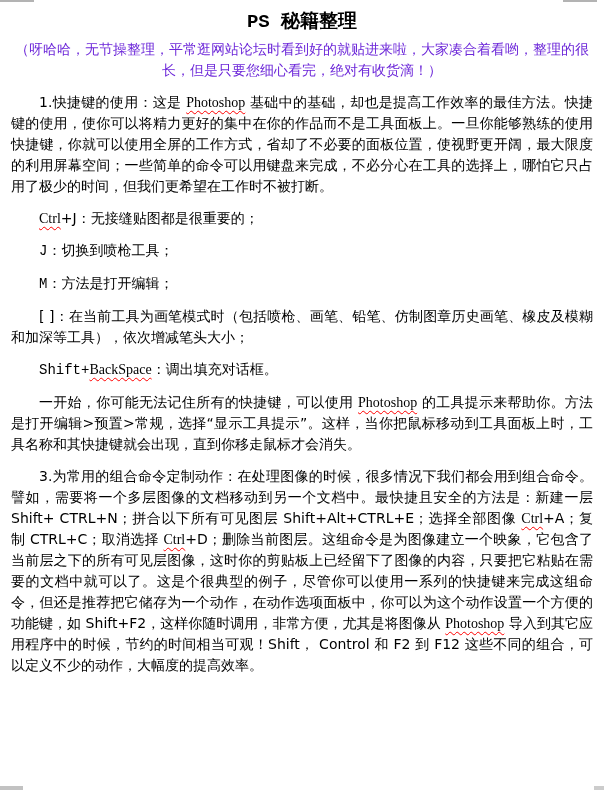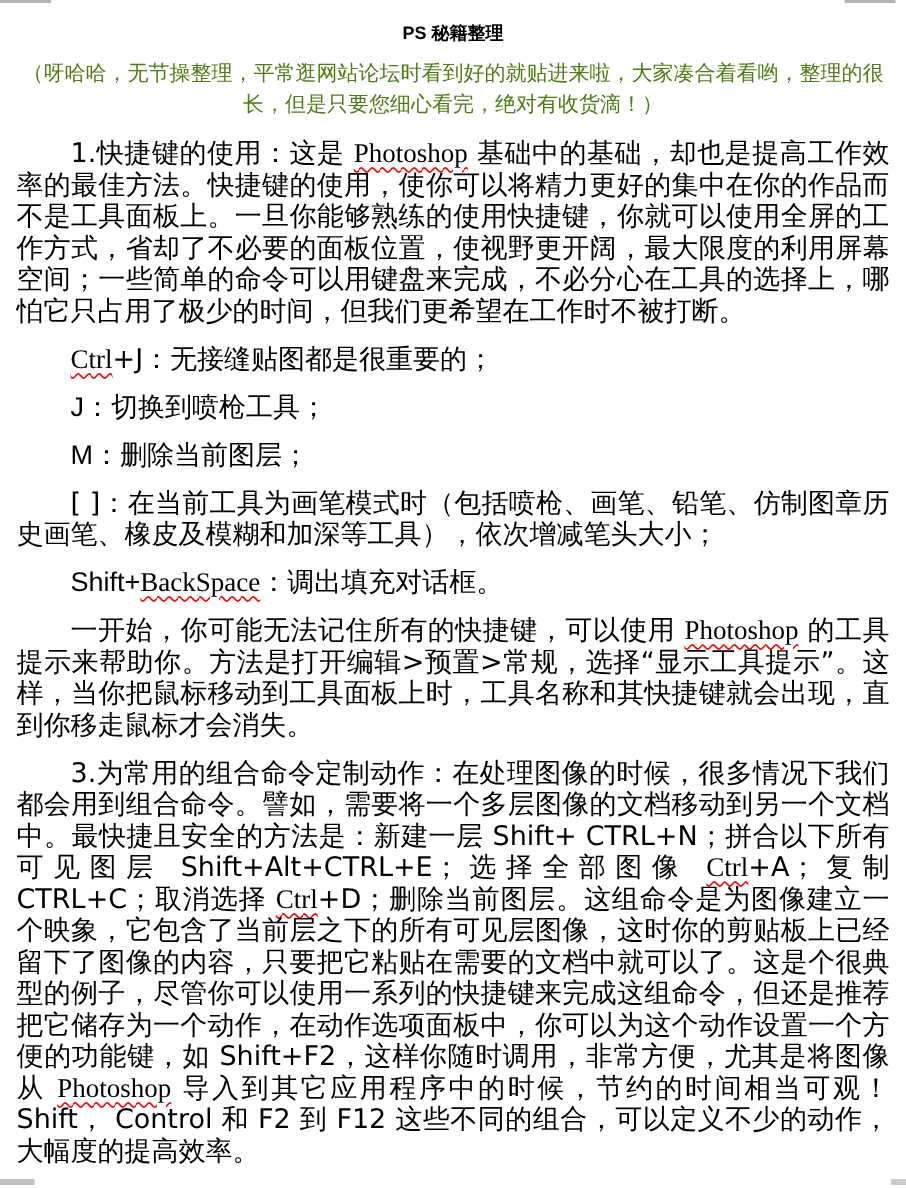--- a/index.html
+++ b/index.html
@@ -4,32 +4,32 @@
 <style>
   html,body { margin:0; padding:0; }
   body {
     width:604px; height:792px; background:#ffffff; overflow:hidden;
     font-family:"DejaVu Sans", sans-serif; color:#000;
   }
   .page { position:relative; width:604px; height:792px; background:#fff; overflow:hidden; }
   .content { padding:0 11px; }
   .doc-title {
     margin:12px 0 0 0; text-align:center;
-    font-size:12px; font-weight:bold; line-height:21px;
-    font-family:Liberation Sans, sans-serif;
+    font-size:19px; font-weight:bold; line-height:21px;
+    font-family:Liberation Mono, monospace;
   }
   .intro {
-    margin:6px 2px 0 2px; text-align:center; color:#4d7c0f;
+    margin:6px 2px 0 2px; text-align:center; color:#6d28d9;
     font-size:14px; line-height:21px;
   }
   p.body {
-    margin:11px 0 0 0; font-size:18px; line-height:21px;
+    margin:11px 0 0 0; font-size:14px; line-height:21px;
     text-align:justify; text-indent:2em;
   }
-  .latin { font-family:Liberation Sans, sans-serif; }
+  .latin { font-family:Liberation Mono, monospace; }
   .sq {
     font-family:"Liberation Serif", serif;
     text-decoration-line:underline;
     text-decoration-style:wavy;
     text-decoration-color:#ff0000;
     text-decoration-thickness:1px;
     text-underline-offset:3px;
   }
   .mark { position:absolute; background:#b3b3b3; }
   .mark.tl { left:0; top:0; width:34px; height:2px; }
@@ -52,21 +52,21 @@
 
     <p class="intro">（呀哈哈，无节操整理，平常逛网站论坛时看到好的就贴进来啦，大家凑合着看哟，整理的很长，但是只要您细心看完，绝对有收货滴！）</p>
 
     <p class="body"><span>1.快捷键的使用：这是 </span><span class="sq">Photoshop</span><span> 基础中的基础，却也是提高工作效率的最佳方法。快捷键的使用，使你可以将精力更好的集中在你的作品而不是工具面板上。一旦你能够熟练的使用快捷键，你就可以使用全屏的工作方式，省却了不必要的面板位置，使视野更开阔，最大限度的利用屏幕空间；一些简单的命令可以用键盘来完成，不必分心在工具的选择上，哪怕它只占用了极少的时间，但我们更希望在工作时不被打断。</span></p>
 
 
     <p class="body"><span class="sq">Ctrl</span><span>+J：无接缝贴图都是很重要的；</span></p>
 
     <p class="body"><span class="latin">J：切换到喷枪工具；</span></p>
 
-    <p class="body"><span class="latin">M：删除当前图层；</span></p>
+    <p class="body"><span class="latin">M：方法是打开编辑；</span></p>
 
     <p class="body"><span>[ ]：在当前工具为画笔模式时（包括喷枪、画笔、铅笔、仿制图章历史画笔、橡皮及模糊和加深等工具），依次增减笔头大小；</span></p>
 
     <p class="body"><span class="latin">Shift+</span><span class="sq">BackSpace</span><span>：调出填充对话框。</span></p>
 
     <p class="body"><span>一开始，你可能无法记住所有的快捷键，可以使用 </span><span class="sq">Photoshop</span><span> 的工具提示来帮助你。方法是打开编辑&gt;预置&gt;常规，选择“显示工具提示”。这样，当你把鼠标移动到工具面板上时，工具名称和其快捷键就会出现，直到你移走鼠标才会消失。</span></p>
 
 
     <p class="body"><span>3.为常用的组合命令定制动作：在处理图像的时候，很多情况下我们都会用到组合命令。譬如，需要将一个多层图像的文档移动到另一个文档中。最快捷且安全的方法是：新建一层 Shift+ CTRL+N；拼合以下所有可见图层 Shift+Alt+CTRL+E；选择全部图像 </span><span class="sq">Ctrl</span><span>+A；复制 CTRL+C；取消选择 </span><span class="sq">Ctrl</span><span>+D；删除当前图层。这组命令是为图像建立一个映象，它包含了当前层之下的所有可见层图像，这时你的剪贴板上已经留下了图像的内容，只要把它粘贴在需要的文档中就可以了。这是个很典型的例子，尽管你可以使用一系列的快捷键来完成这组命令，但还是推荐把它储存为一个动作，在动作选项面板中，你可以为这个动作设置一个方便的功能键，如 Shift+F2，这样你随时调用，非常方便，尤其是将图像从 </span><span class="sq">Photoshop</span><span> 导入到其它应用程序中的时候，节约的时间相当可观！Shift， Control 和 F2 到 F12 这些不同的组合，可以定义不少的动作，大幅度的提高效率。</span></p>
 

